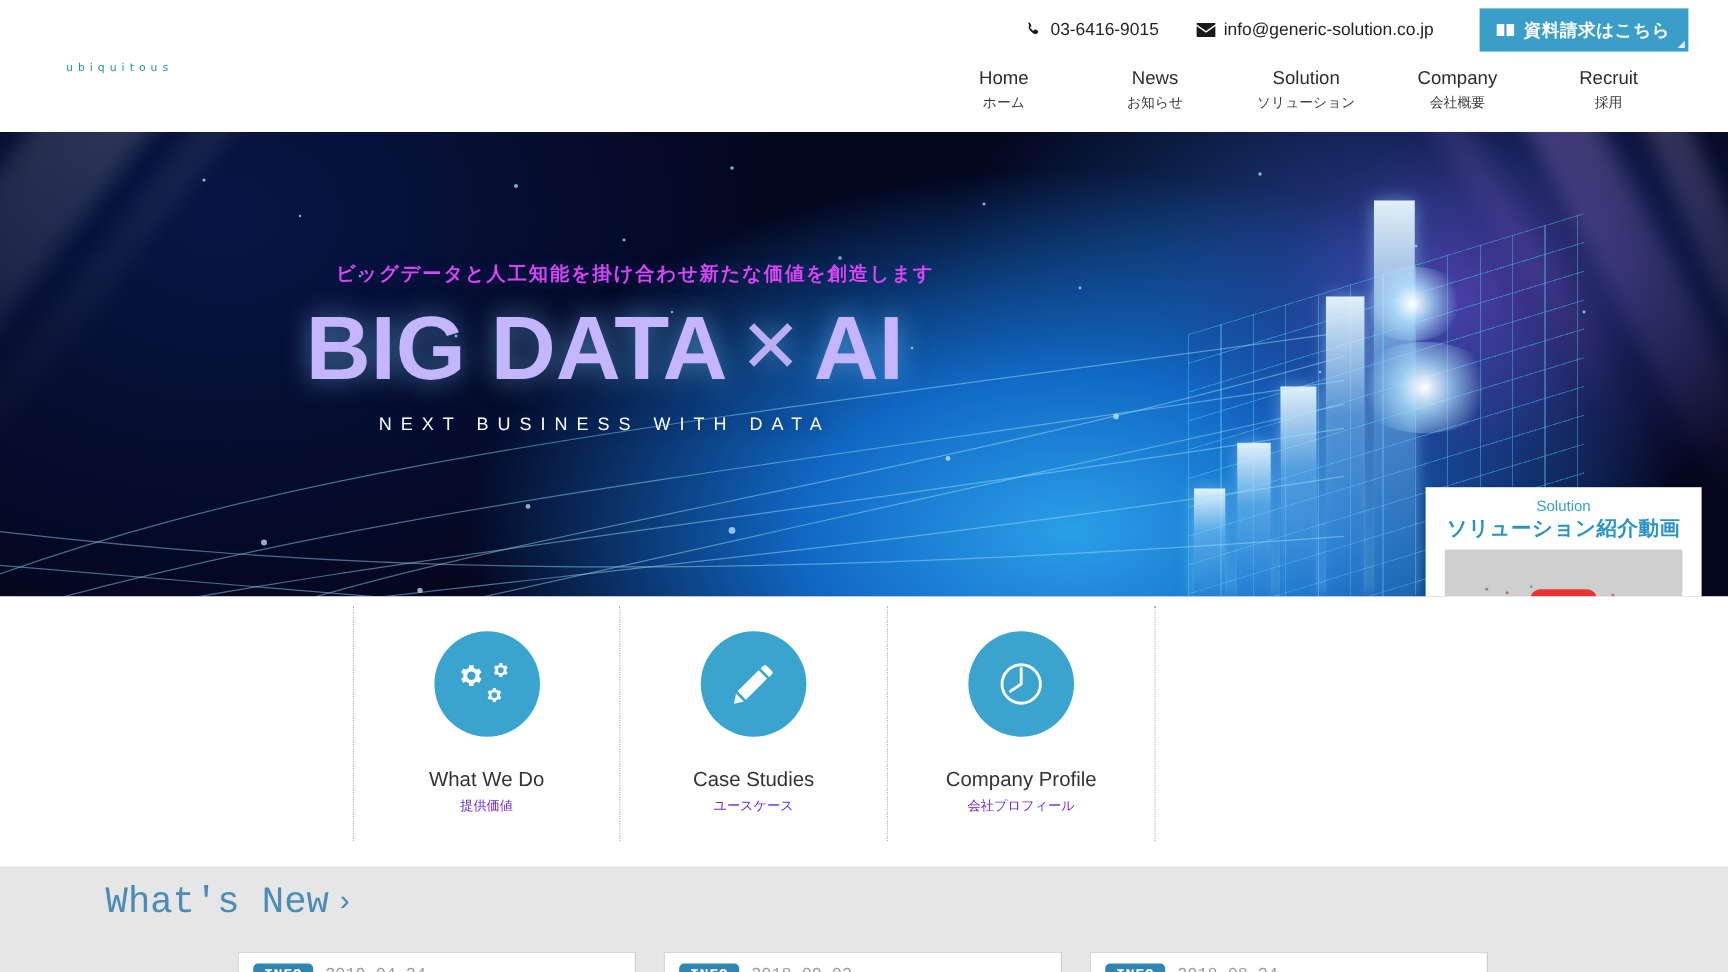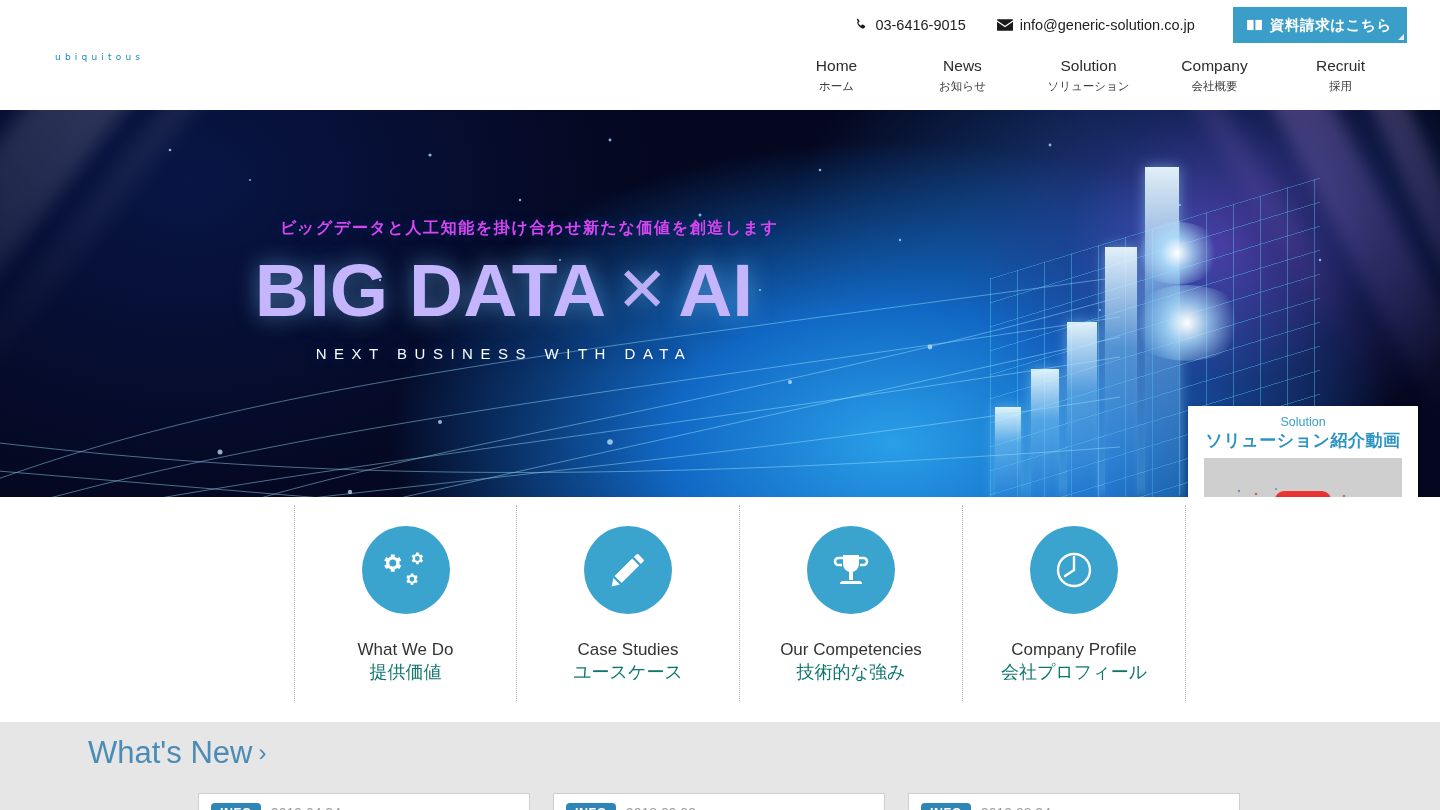--- a/index.html
+++ b/index.html
@@ -221,26 +221,27 @@
     cursor: pointer;
     padding-top: 21px;
   }
   .feature:first-child { border-left: 1px dotted #b5b5b5; }
   .circle {
     width: 88px; height: 88px; border-radius: 50%;
     background: #3aa3ce;
     display: flex; align-items: center; justify-content: center;
   }
   .f-en { margin-top: 25px; font-size: 17px; color: #333; line-height: 22px; }
-  .f-jp { margin-top: 2px; font-size: 18px; color: #0f766e; line-height: 19px; }
+  .f-jp { margin-top: 2px; font-size: 11px; color: #6d28d9; line-height: 19px; }
 
   
   .news {
     position: absolute; top: 722px; left: 0; width: 1440px; height: 88px;
     background: #e6e6e6;
+    font-family: Liberation Mono, monospace;
   }
   .news-title {
     position: absolute; left: 88px; top: 13px;
     font-size: 31px; color: #4a8cb5; font-weight: normal;
     display: flex; align-items: center; gap: 6px;
     cursor: pointer;
   }
   .news-title .chev { font-size: 24px; color: #4a8cb5; }
   .news-cards {
     position: absolute; left: 198px; top: 71px;
@@ -460,32 +461,20 @@
       <div class="feature">
         <div class="circle">
           <svg width="40" height="40" viewBox="0 0 40 40">
             <path fill="#ffffff" d="M30.6 4.6 35.4 9.4a1.6 1.6 0 0 1 0 2.2l-2.5 2.5-7-7 2.5-2.5a1.6 1.6 0 0 1 2.2 0zM24.2 8.5l7 7L13.6 33.1l-7-7zM5.4 28.1l6.5 6.5-8.3 1.9z"></path>
           </svg>
         </div>
         <div class="f-en">Case Studies</div>
         <div class="f-jp">ユースケース</div>
       </div>
 
-      <div class="feature">
-        <div class="circle">
-          <svg width="42" height="42" viewBox="0 0 42 42">
-            <path fill="#ffffff" d="M13 6h16v9a8 8 0 0 1-16 0z"></path>
-            <path fill="none" stroke="#ffffff" stroke-width="2.6" d="M13 9H8.5a3.5 3.5 0 0 0 0 7H12M29 9h4.5a3.5 3.5 0 0 1 0 7H30"></path>
-            <rect x="19" y="22" width="4" height="9" fill="#ffffff"></rect>
-            <path fill="#ffffff" d="M13 32h16a3 3 0 0 1 3 3H10a3 3 0 0 1 3-3z"></path>
-          </svg>
-        </div>
-        <div class="f-en">Our Competencies</div>
-        <div class="f-jp">技術的な強み</div>
-      </div>
 
       <div class="feature">
         <div class="circle">
           <svg width="44" height="44" viewBox="0 0 44 44">
             <circle cx="22" cy="22" r="16" fill="none" stroke="#ffffff" stroke-width="2.4"></circle>
             <path fill="none" stroke="#ffffff" stroke-width="2.4" stroke-linecap="round" d="M22 9v13l-9 6"></path>
           </svg>
         </div>
         <div class="f-en">Company Profile</div>
         <div class="f-jp">会社プロフィール</div>

